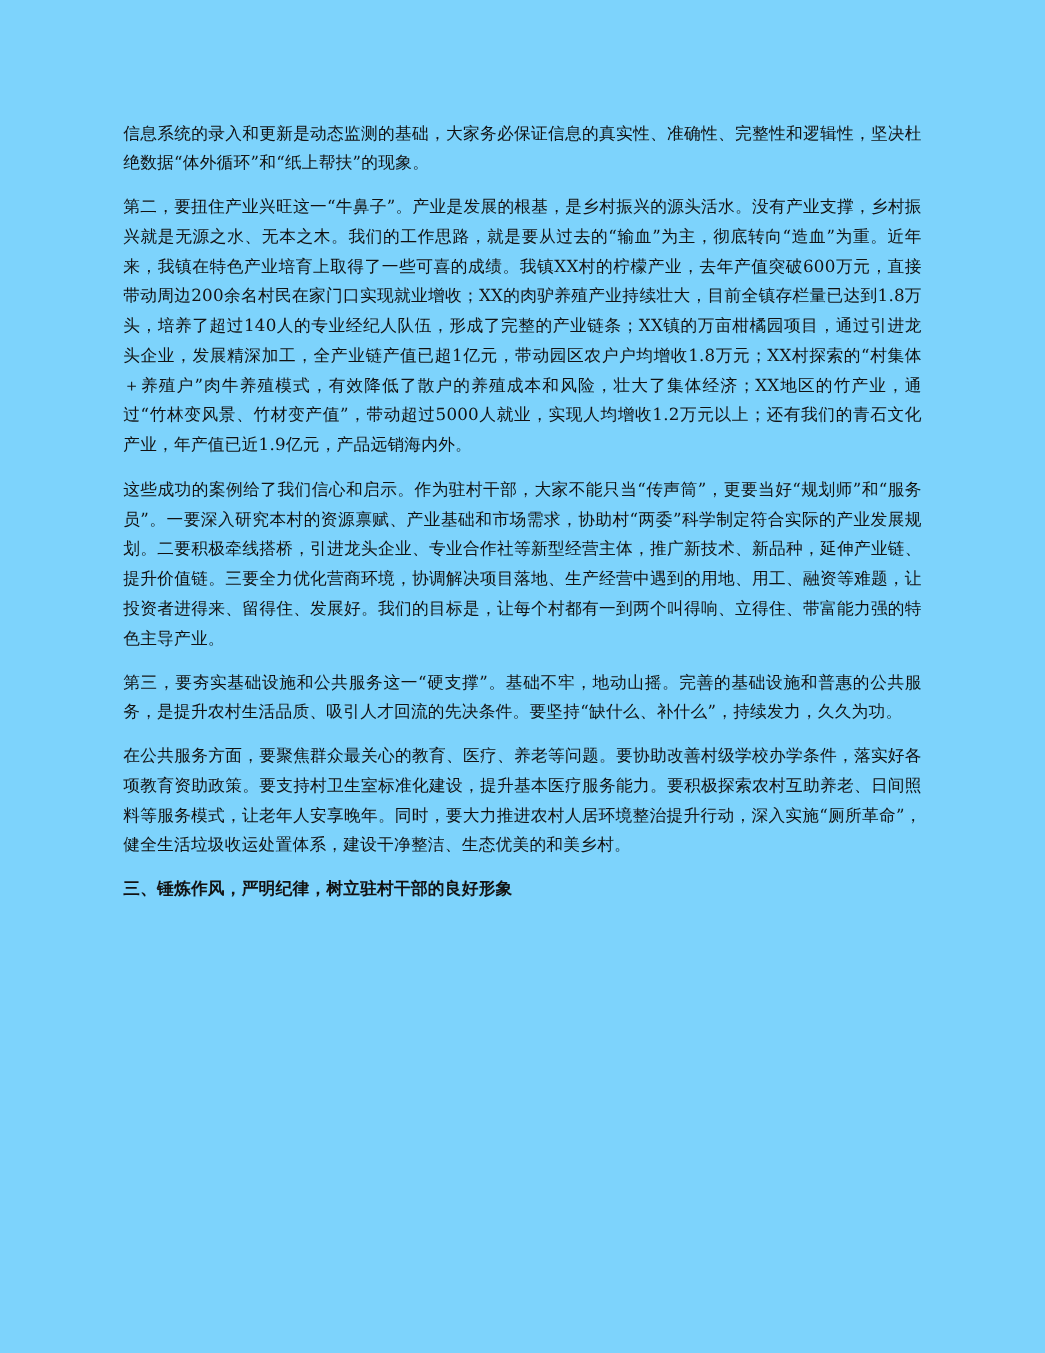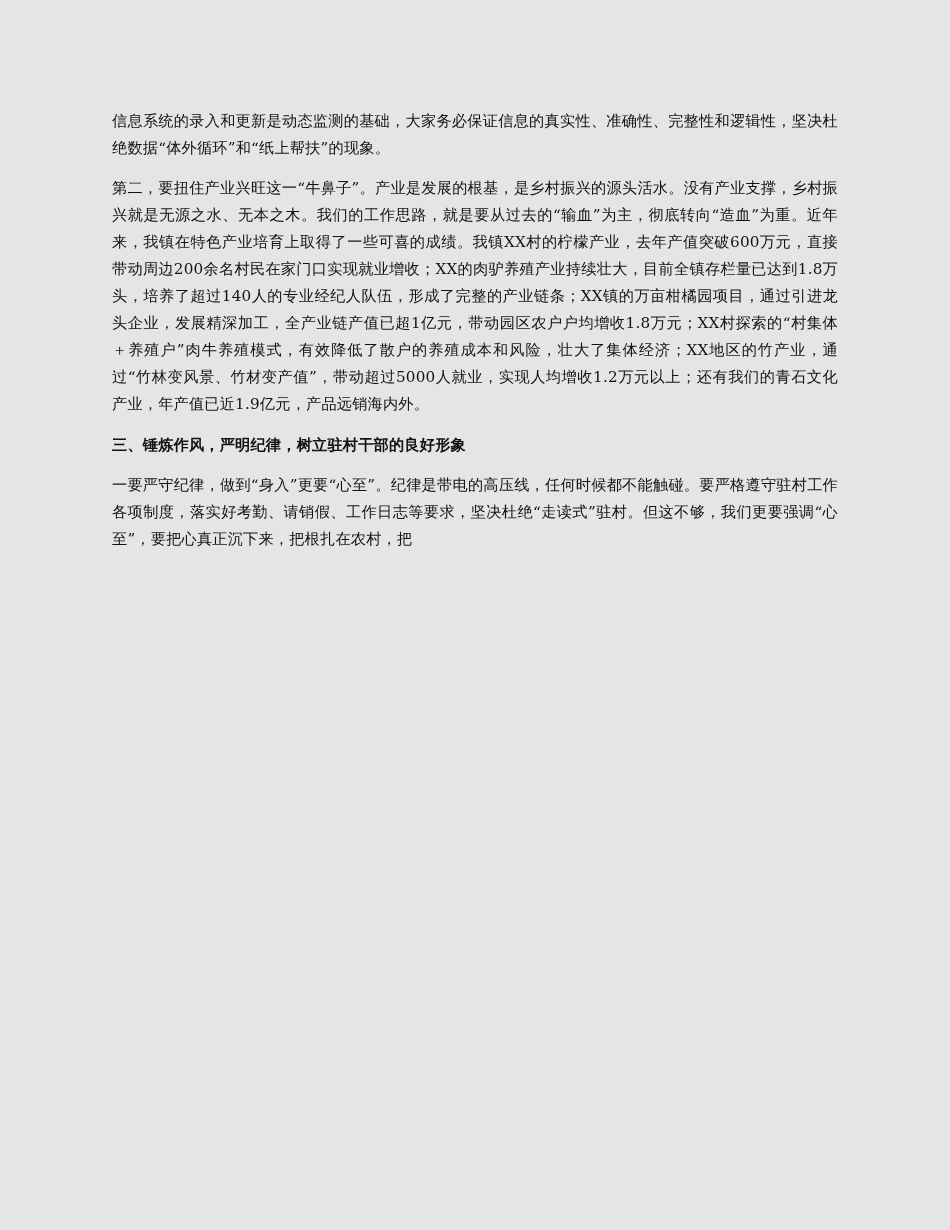--- a/index.html
+++ b/index.html
@@ -6,47 +6,49 @@
     margin: 0;
     padding: 0;
     background: #ffffff;
   }
   body {
     font-family: "DejaVu Serif", "Liberation Serif", serif;
   }
   .page {
     width: 950px;
     height: 1230px;
-    background: #e5e5e5;
+    background: #7dd3fc;
     position: relative;
     box-sizing: border-box;
     padding: 108px 112px 40px 112px;
     overflow: hidden;
   }
   .doc-body {
     font-size: 15.2px;
     line-height: 1.78;
     color: #121212;
     text-align: justify;
     text-justify: inter-ideograph;
   }
   .para {
     margin: 0 0 13px 0;
     text-indent: 0;
     letter-spacing: 0.2px;
   }
   .heading {
-    margin: 0 0 13px 0;
+    margin: 0 0 29px 0;
     font-weight: 700;
     letter-spacing: 0.2px;
   }
 </style>
 </head>
 <body>
 
 <div class="page">
   <div class="doc-body">
     <p class="para">信息系统的录入和更新是动态监测的基础，大家务必保证信息的真实性、准确性、完整性和逻辑性，坚决杜绝数据“体外循环”和“纸上帮扶”的现象。</p>
     <p class="para">第二，要扭住产业兴旺这一“牛鼻子”。产业是发展的根基，是乡村振兴的源头活水。没有产业支撑，乡村振兴就是无源之水、无本之木。我们的工作思路，就是要从过去的“输血”为主，彻底转向“造血”为重。近年来，我镇在特色产业培育上取得了一些可喜的成绩。我镇XX村的柠檬产业，去年产值突破600万元，直接带动周边200余名村民在家门口实现就业增收；XX的肉驴养殖产业持续壮大，目前全镇存栏量已达到1.8万头，培养了超过140人的专业经纪人队伍，形成了完整的产业链条；XX镇的万亩柑橘园项目，通过引进龙头企业，发展精深加工，全产业链产值已超1亿元，带动园区农户户均增收1.8万元；XX村探索的“村集体＋养殖户”肉牛养殖模式，有效降低了散户的养殖成本和风险，壮大了集体经济；XX地区的竹产业，通过“竹林变风景、竹材变产值”，带动超过5000人就业，实现人均增收1.2万元以上；还有我们的青石文化产业，年产值已近1.9亿元，产品远销海内外。</p>
+    <p class="para">这些成功的案例给了我们信心和启示。作为驻村干部，大家不能只当“传声筒”，更要当好“规划师”和“服务员”。一要深入研究本村的资源禀赋、产业基础和市场需求，协助村“两委”科学制定符合实际的产业发展规划。二要积极牵线搭桥，引进龙头企业、专业合作社等新型经营主体，推广新技术、新品种，延伸产业链、提升价值链。三要全力优化营商环境，协调解决项目落地、生产经营中遇到的用地、用工、融资等难题，让投资者进得来、留得住、发展好。我们的目标是，让每个村都有一到两个叫得响、立得住、带富能力强的特色主导产业。</p>
+    <p class="para">第三，要夯实基础设施和公共服务这一“硬支撑”。基础不牢，地动山摇。完善的基础设施和普惠的公共服务，是提升农村生活品质、吸引人才回流的先决条件。要坚持“缺什么、补什么”，持续发力，久久为功。</p>
+    <p class="para">在公共服务方面，要聚焦群众最关心的教育、医疗、养老等问题。要协助改善村级学校办学条件，落实好各项教育资助政策。要支持村卫生室标准化建设，提升基本医疗服务能力。要积极探索农村互助养老、日间照料等服务模式，让老年人安享晚年。同时，要大力推进农村人居环境整治提升行动，深入实施“厕所革命”，健全生活垃圾收运处置体系，建设干净整洁、生态优美的和美乡村。</p>
     <p class="para heading">三、锤炼作风，严明纪律，树立驻村干部的良好形象</p>
-    <p class="para">一要严守纪律，做到“身入”更要“心至”。纪律是带电的高压线，任何时候都不能触碰。要严格遵守驻村工作各项制度，落实好考勤、请销假、工作日志等要求，坚决杜绝“走读式”驻村。但这不够，我们更要强调“心至”，要把心真正沉下来，把根扎在农村，把</p>
   </div>
 </div>
 
 </body></html>

